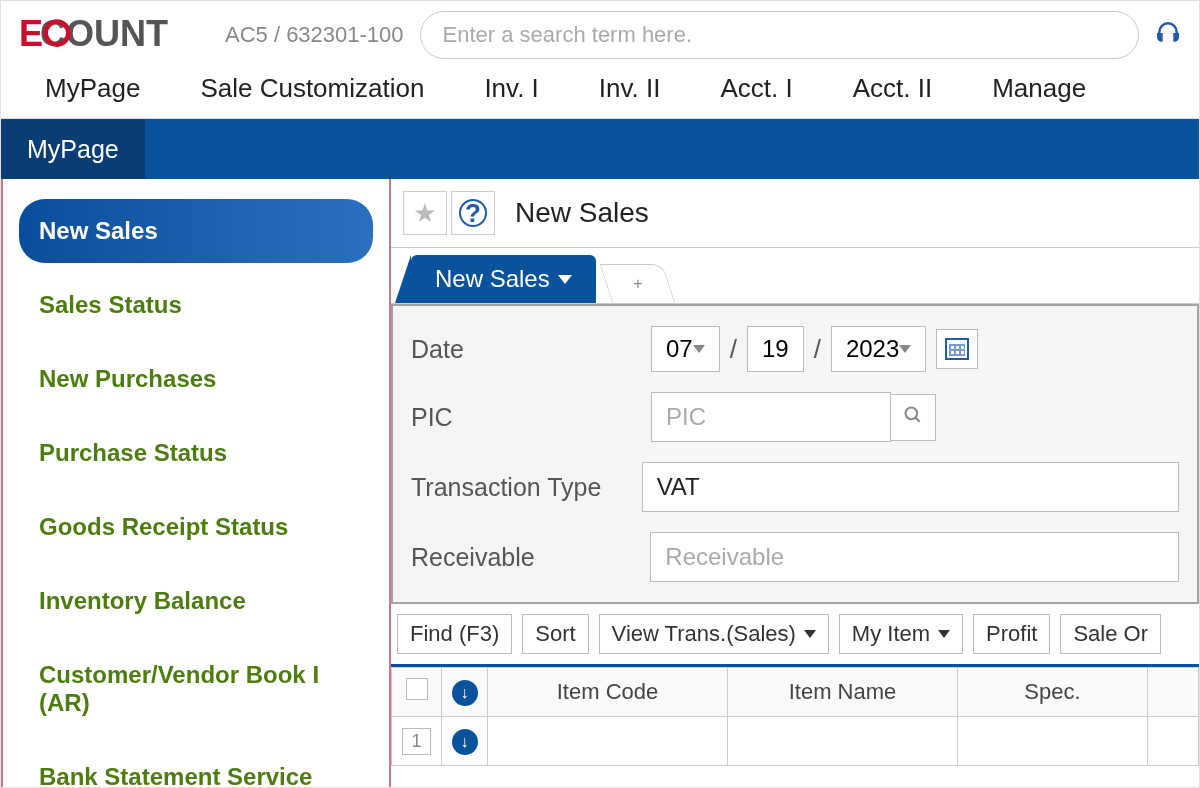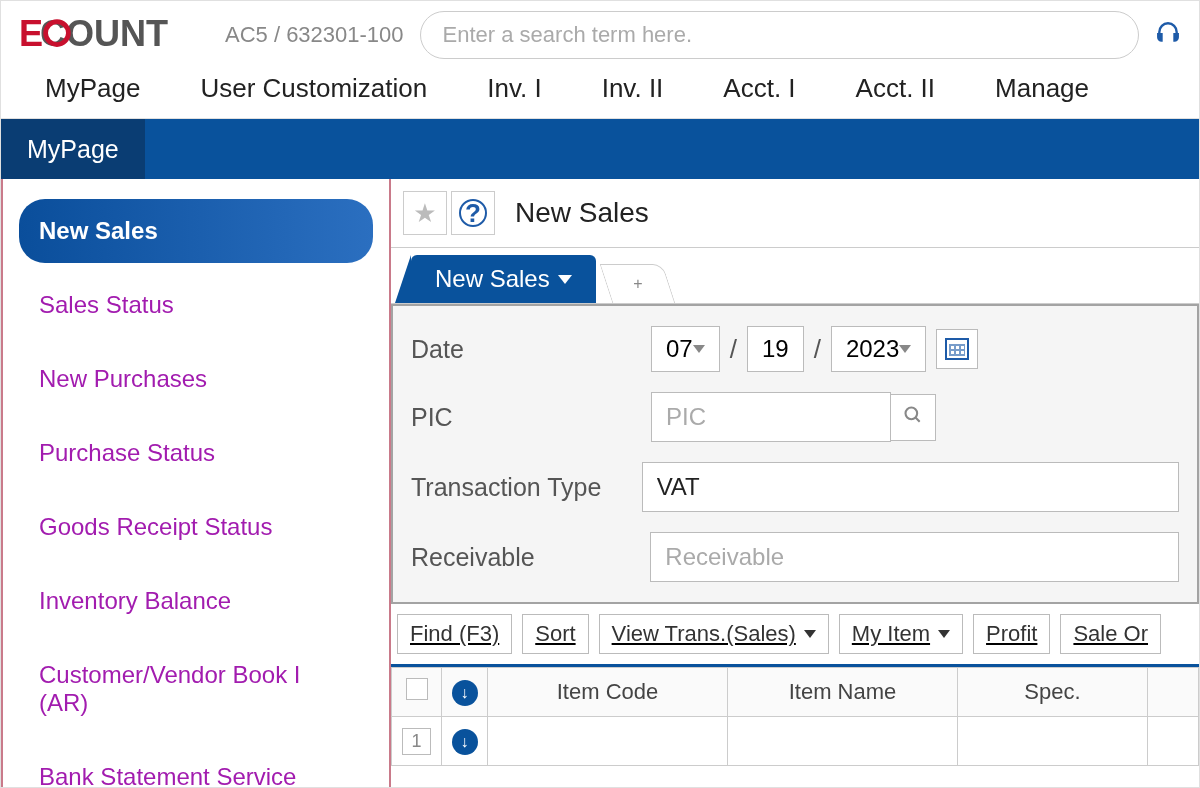--- a/index.html
+++ b/index.html
@@ -20,21 +20,21 @@
   .topnav-item:first-child { padding-left: 44px; }
   .topnav-item.active { color: #222; }
 
   
   .bluebar { background: #09529c; height: 60px; display: flex; align-items: stretch; }
   .bluebar-tab { background: #0a3d73; color: #fff; font-size: 25px; font-weight: 500; padding: 14px 26px; display: flex; align-items: center; }
 
   
   .main { display: flex; height: calc(788px - 48px - 60px - 60px); }
   .sidebar { width: 390px; background: #fff; border-right: none; padding: 20px 16px; border: 2px solid #c97a8a; border-top: none; }
-  .sidebar-item { font-size: 24px; color: #a21caf; padding: 18px 20px; border-radius: 26px; cursor: pointer; }
+  .sidebar-item { font-size: 24px; color: #4d7c0f; padding: 18px 20px; border-radius: 26px; cursor: pointer; font-weight: bold; }
   .sidebar-item.active { background: linear-gradient(90deg, #0a4e9b, #2b6fc0); color: #fff; font-weight: 600; }
   .sidebar-item + .sidebar-item { margin-top: 10px; }
 
   .content { flex: 1; display: flex; flex-direction: column; overflow: hidden; }
 
   
   .page-title-row { display: flex; align-items: center; border-bottom: 1px solid #ccc; padding: 12px 0 12px 12px; gap: 4px; }
   .icon-box { width: 44px; height: 44px; display: flex; align-items: center; justify-content: center; border: 1px solid #ccc; cursor: pointer; }
   .star-icon { color: #bbb; font-size: 26px; }
   .help-icon { color: #1e5ba8; font-size: 26px; border: 2px solid #1e5ba8; border-radius: 50%; width: 28px; height: 28px; display: flex; align-items: center; justify-content: center; font-weight: bold; }
@@ -60,21 +60,21 @@
   .cal-btn { background: #fff; border: 1px solid #bbb; padding: 8px; display: flex; align-items: center; justify-content: center; }
   .cal-icon { width: 24px; height: 22px; border: 2px solid #1e5ba8; position: relative; }
   .cal-icon::before { content: ""; position: absolute; top: 4px; left: 2px; right: 2px; bottom: 2px; background: repeating-linear-gradient(90deg, #1e5ba8 0 2px, transparent 2px 5px), repeating-linear-gradient(0deg, #1e5ba8 0 2px, transparent 2px 5px); opacity: 0.6; }
   .text-input { background: #fff; border: 1px solid #bbb; padding: 10px 14px; font-size: 24px; width: 240px; color: #222; }
   .text-input::placeholder { color: #aaa; }
   .search-btn { background: #fff; border: 1px solid #bbb; border-left: none; padding: 10px 12px; color: #888; font-size: 20px; }
   .trans-input { width: 558px; }
   .recv-input { width: 530px; }
 
   
-  .toolbar { display: flex; gap: 10px; padding: 10px 6px; align-items: flex-start; text-decoration: underline; }
+  .toolbar { display: flex; gap: 10px; padding: 10px 6px; align-items: flex-start; }
   .tbtn { background: #fff; border: 1px solid #bbb; padding: 6px 12px; font-size: 22px; color: #333; display: flex; align-items: center; gap: 8px; cursor: pointer; white-space: nowrap; }
   .tbtn .chevron { border-top-color: #333; }
 
   
   .table-wrap { border-top: 3px solid #09529c; }
   table { border-collapse: collapse; width: 100%; }
   th, td { border: 1px solid #ccc; padding: 10px 8px; font-size: 22px; color: #444; text-align: center; }
   th { background: #fafafa; font-weight: 400; }
   .chk { width: 22px; height: 22px; border: 1px solid #bbb; background: #fff; display: inline-block; }
   .circle-icon { width: 26px; height: 26px; border-radius: 50%; background: #09529c; color: #fff; display: inline-flex; align-items: center; justify-content: center; font-size: 16px; }
@@ -103,21 +103,21 @@
     <svg width="26" height="26" viewBox="0 0 24 24" fill="none" stroke="#1e5ba8" stroke-width="2.2">
       <path d="M4 13v-2a8 8 0 0 1 16 0v2"></path>
         <path d="M18 19a3 3 0 0 0 3-3v-3h-3v6z" fill="#1e5ba8"></path>
         <path d="M3 13h3v6H6a3 3 0 0 1-3-3v-3z" fill="#1e5ba8"></path>
     </svg>
   </span>
 </div>
 
 <div class="topnav">
   <div class="topnav-item active">MyPage</div>
-  <div class="topnav-item">User Customization</div>
+  <div class="topnav-item">Sale Customization</div>
   <div class="topnav-item">Inv. I</div>
   <div class="topnav-item">Inv. II</div>
   <div class="topnav-item">Acct. I</div>
   <div class="topnav-item">Acct. II</div>
   <div class="topnav-item">Manage</div>
 </div>
 
 <div class="bluebar">
   <div class="bluebar-tab">MyPage</div>
 </div>

